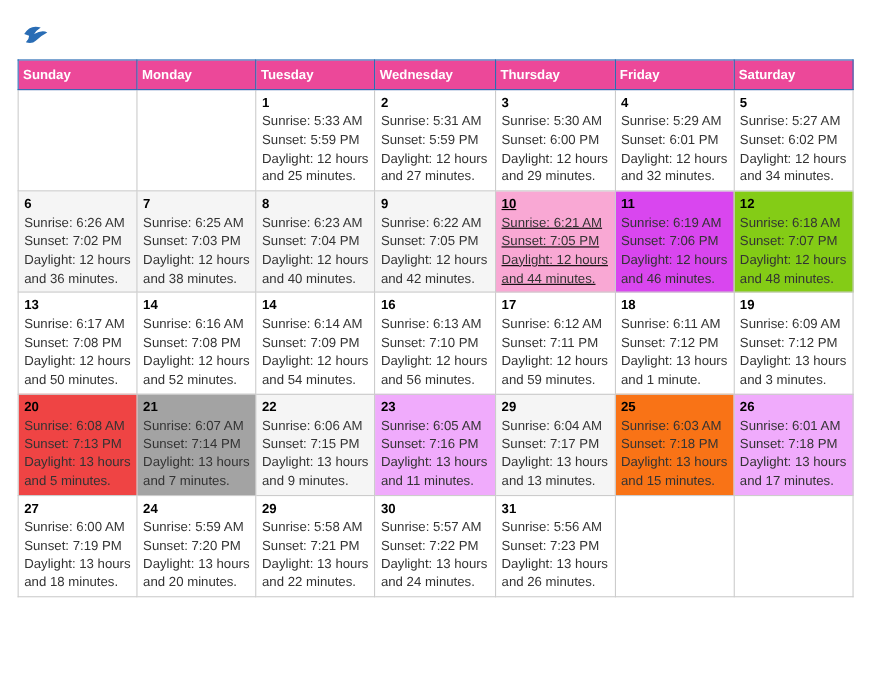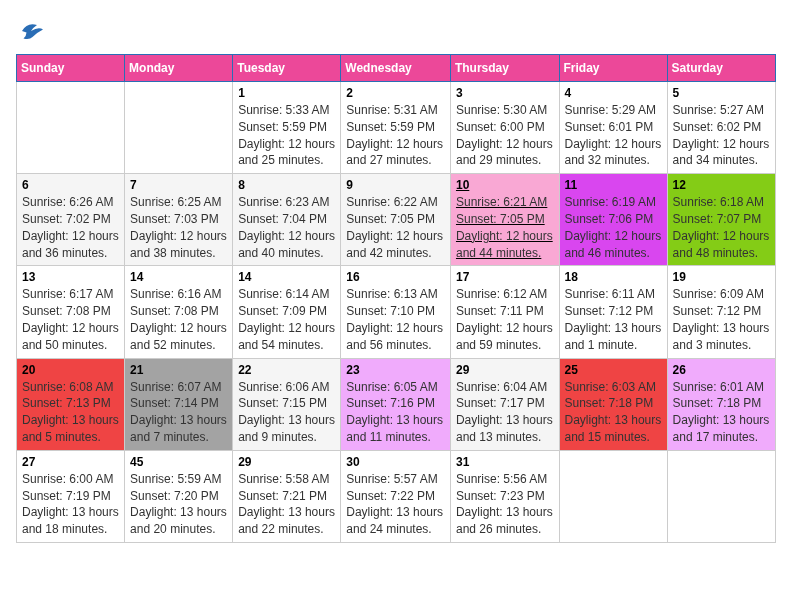--- a/index.html
+++ b/index.html
@@ -217,36 +217,36 @@
           <div class="day-detail">Sunrise: 6:06 AM<br>Sunset: 7:15 PM<br>Daylight: 13 hours and 9 minutes.</div>
         </td>
         <td style="background-color: #f0abfc;">
           <div class="day-number">23</div>
           <div class="day-detail">Sunrise: 6:05 AM<br>Sunset: 7:16 PM<br>Daylight: 13 hours and 11 minutes.</div>
         </td>
         <td style="background-color: rgb(245, 245, 245);">
           <div class="day-number">29</div>
           <div class="day-detail">Sunrise: 6:04 AM<br>Sunset: 7:17 PM<br>Daylight: 13 hours and 13 minutes.</div>
         </td>
-        <td style="background-color: #ef4444;">
+        <td style="background-color: #f97316;">
           <div class="day-number">25</div>
           <div class="day-detail">Sunrise: 6:03 AM<br>Sunset: 7:18 PM<br>Daylight: 13 hours and 15 minutes.</div>
         </td>
         <td style="background-color: #f0abfc;">
           <div class="day-number">26</div>
           <div class="day-detail">Sunrise: 6:01 AM<br>Sunset: 7:18 PM<br>Daylight: 13 hours and 17 minutes.</div>
         </td>
       </tr>
       <tr>
         <td>
           <div class="day-number">27</div>
           <div class="day-detail">Sunrise: 6:00 AM<br>Sunset: 7:19 PM<br>Daylight: 13 hours and 18 minutes.</div>
         </td>
         <td>
-          <div class="day-number">45</div>
+          <div class="day-number">24</div>
           <div class="day-detail">Sunrise: 5:59 AM<br>Sunset: 7:20 PM<br>Daylight: 13 hours and 20 minutes.</div>
         </td>
         <td>
           <div class="day-number">29</div>
           <div class="day-detail">Sunrise: 5:58 AM<br>Sunset: 7:21 PM<br>Daylight: 13 hours and 22 minutes.</div>
         </td>
         <td>
           <div class="day-number">30</div>
           <div class="day-detail">Sunrise: 5:57 AM<br>Sunset: 7:22 PM<br>Daylight: 13 hours and 24 minutes.</div>
         </td>

